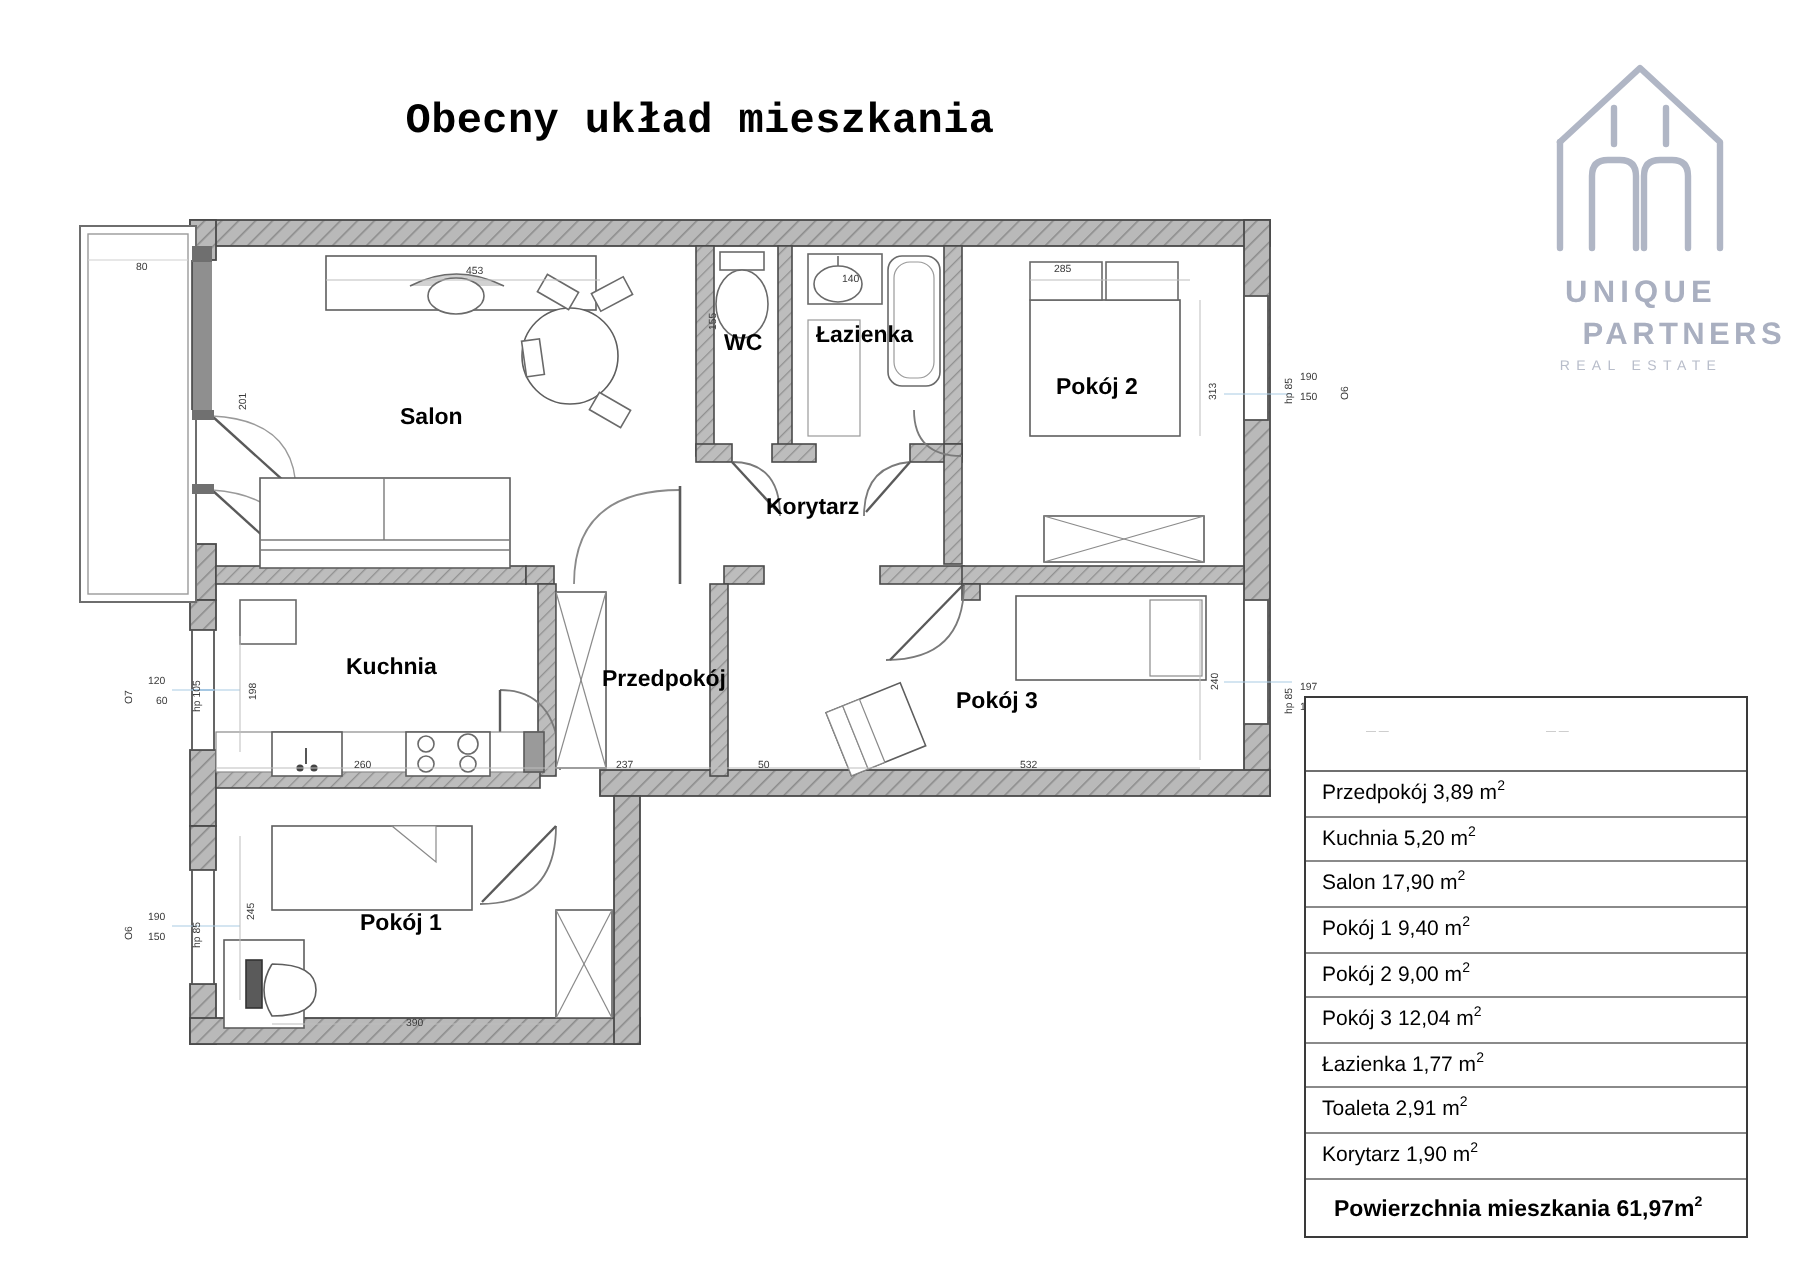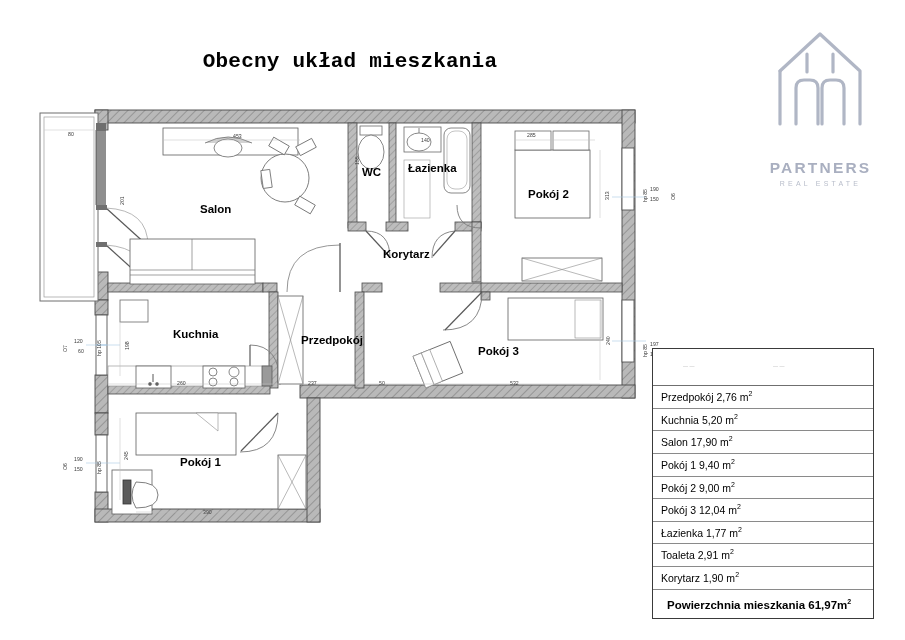--- a/index.html
+++ b/index.html
@@ -54,21 +54,21 @@
     font-size: 15.5px;
     letter-spacing: 2.6px;
     font-weight: bold;
     color: #a9afc0;
   }
   #logo .logo-line2 {
     position: absolute;
     top: 133px;
     left: 0;
     width: 145px;
-    text-align: center;
+    text-align: right;
     font-size: 15.5px;
     letter-spacing: 2.2px;
     font-weight: bold;
     color: #a9afc0;
   }
   #logo .logo-line3 {
     position: absolute;
     top: 154px;
     left: 0;
     width: 145px;
@@ -158,20 +158,21 @@
   <svg class="mark" viewBox="0 0 100 110">
     <g fill="none" stroke="#b0b6c5" stroke-width="3.2" stroke-linejoin="round" stroke-linecap="round">
       <path d="M10 45 L50 8 L90 45 L90 98"></path>
       <path d="M10 45 L10 98"></path>
       <path d="M26 98 L26 62 Q26 54 34 54 L40 54 Q48 54 48 62 L48 98"></path>
       <path d="M52 98 L52 62 Q52 54 60 54 L66 54 Q74 54 74 62 L74 98"></path>
       <path d="M37 28 L37 46"></path>
       <path d="M63 28 L63 46"></path>
     </g>
   </svg>
+  <div class="logo-line1">UNIQUE</div>
   <div class="logo-line2">PARTNERS</div>
   <div class="logo-line3">REAL ESTATE</div>
 </div>
 
 <svg id="floorplan" viewBox="0 0 905 640">
   <defs>
     <pattern id="hatch" width="6" height="6" patternTransform="rotate(45)" patternUnits="userSpaceOnUse">
       <rect width="6" height="6" fill="#b9b9b9"></rect>
       <line x1="0" y1="0" x2="0" y2="6" stroke="#8c8c8c" stroke-width="1.6"></line>
     </pattern>
@@ -447,21 +448,21 @@
 <div class="dim-note rot" style="left:670px;top:355px">O6</div>
 
 <div id="schedule">
   <div class="ghost-row">
     <span style="left:30px">— —</span>
       <span style="left:120px">— —</span>
   </div>
 
   <div class="sched-row">
     <span>Przedpokój</span>
-    <span>2,76 m</span><span class="sup">2</span>
+    <span>3,89 m</span><span class="sup">2</span>
   </div>
   <div class="sched-row">
     <span>Kuchnia</span>
     <span>5,20 m</span><span class="sup">2</span>
   </div>
   <div class="sched-row">
     <span>Salon</span>
     <span>17,90 m</span><span class="sup">2</span>
   </div>
   <div class="sched-row">

